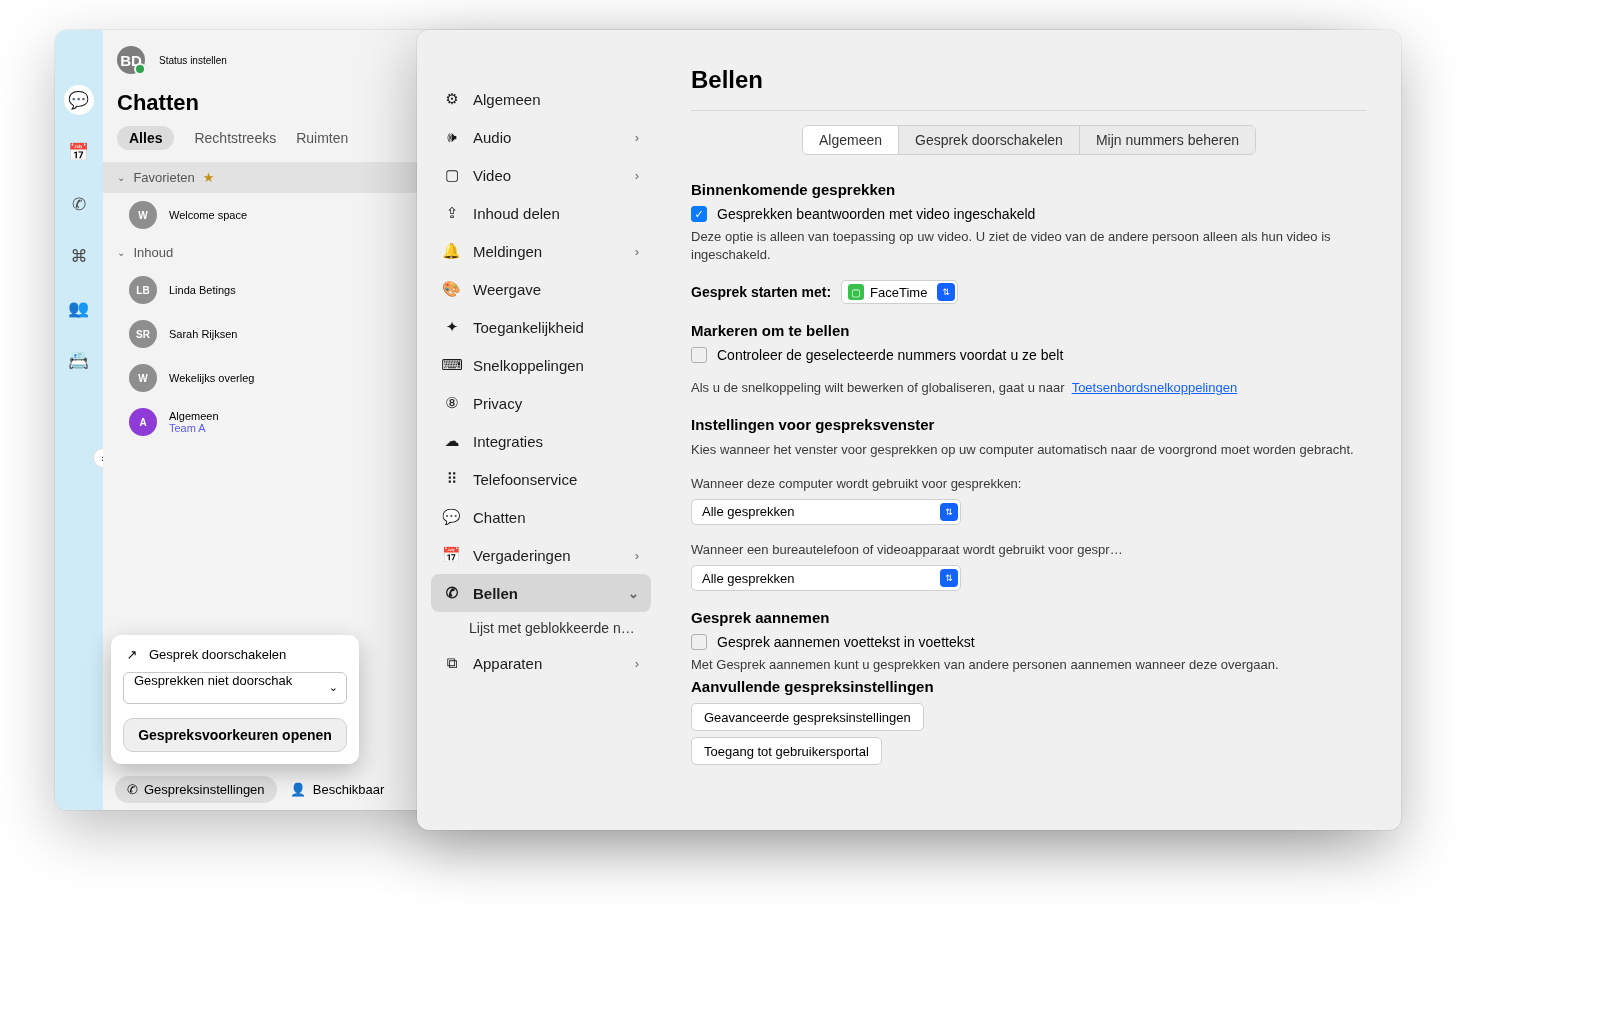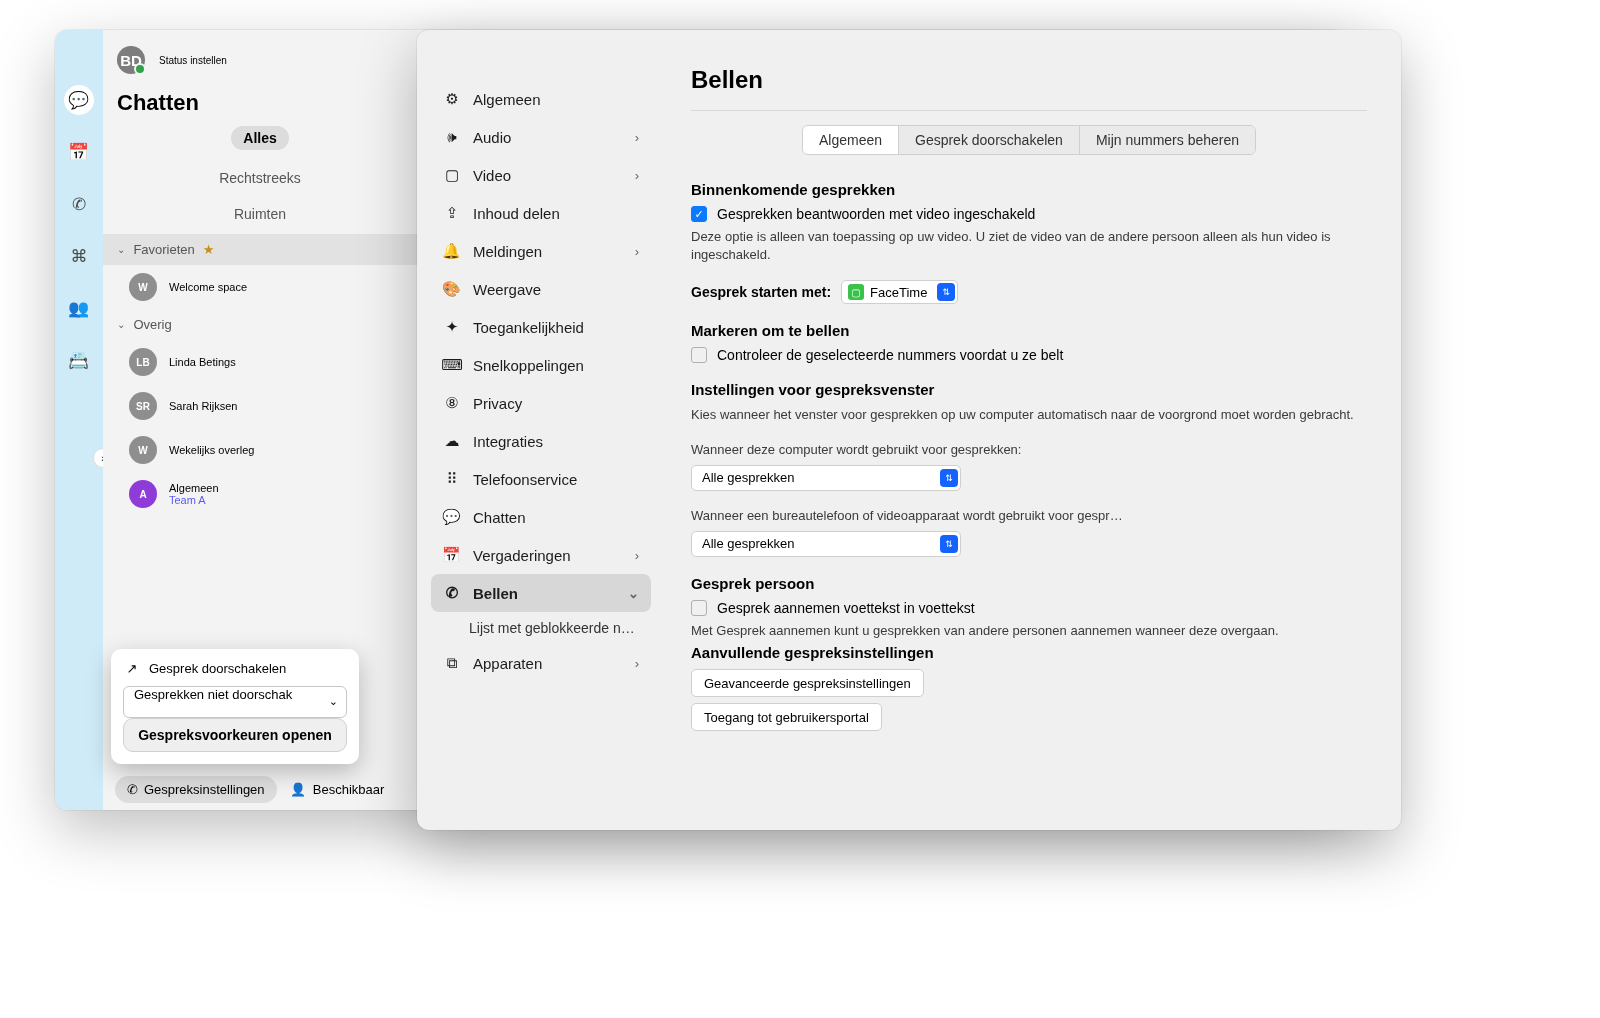--- a/index.html
+++ b/index.html
@@ -65,21 +65,21 @@
 }
 .avatar-bd::after{
   content:""; position:absolute; right:-1px; bottom:-1px;
   width:8px;height:8px;border-radius:50%;
   background:#31a24c; border:2px solid #f3f3f3;
 }
 .status-text { font-size:10px; font-weight:400; }
 
 .chat-title { font-size:22px; font-weight:700; padding: 0 14px 10px; }
 
-.chat-tabs { display:flex; gap:20px; padding: 0 26px 12px; align-items:center; font-size:14px;flex-direction:column;}
+.chat-tabs { display:flex; gap:20px; padding: 0 14px 12px; align-items:center; font-size:14px;}
 .chat-tab { color:#555; }
 .chat-tab.active {
   background:#dcdcdc; padding:4px 12px; border-radius:13px;
   font-weight:600; color:#000;
 }
 
 .section-row {
   display:flex; align-items:center; gap:8px;
   padding: 8px 14px;
 }
@@ -119,21 +119,21 @@
 }
 .popover-title { display:flex; align-items:center; gap:8px; font-size:13px; margin-bottom:10px; }
 .popover-select {
   width:100%; height:32px;
   border:1px solid #c7c7c7; border-radius:6px;
   padding: 0 28px 0 10px; font-size:13px;
   background:#fff; position:relative;
 }
 .popover-select .chev { position:absolute; right:8px; top:8px; font-size:11px; }
 .popover-btn {
-  width:100%; height:34px;
+  margin-top:14px; width:100%; height:34px;
   background:#efefef; border:1px solid #d0d0d0; border-radius:10px;
   font-size:14px; font-weight:600;
   display:flex; align-items:center; justify-content:center;
 }
 
 .chat-footer {
   position:absolute; bottom:0; left:0; right:0; height:42px;
   background:#f3f3f3;
   display:flex; align-items:center; gap:14px; padding:0 12px;
   font-size:13px;
@@ -281,21 +281,21 @@
       <span class="star">★</span>
     </div>
 
     <div class="chat-item">
       <div class="av" style="background:#8e8e8e">W</div>
       <div class="name">Welcome space</div>
     </div>
 
     <div class="section-row">
       <span class="chev">⌄</span>
-      <span class="lbl">Overig</span>
+      <span class="lbl">Inhoud</span>
     </div>
 
     <div class="chat-item">
       <div class="av" style="background:#8e8e8e">LB</div>
       <div class="name">Linda Betings</div>
     </div>
     <div class="chat-item">
       <div class="av" style="background:#8e8e8e">SR</div>
       <div class="name">Sarah Rijksen</div>
     </div>
@@ -433,39 +433,43 @@
             </span>
           <span class="arrow">⇅</span>
         </span>
       </div>
 
       <h3 class="section" style="margin-top:18px">Markeren om te bellen</h3>
       <div class="row">
         <span class="chk"></span>
         <span class="label">Controleer de geselecteerde nummers voordat u ze belt</span>
       </div>
+      <div class="desc spaced">
+        <span>Als u de snelkoppeling wilt bewerken of globaliseren, gaat u naar</span>&nbsp;
+        <a class="link">Toetsenbordsnelkoppelingen</a>
+      </div>
 
       <h3 class="section" style="margin-top:18px">Instellingen voor gespreksvenster</h3>
       <div class="desc">Kies wanneer het venster voor gesprekken op uw computer automatisch naar de voorgrond moet worden gebracht.</div>
       <div class="desc spaced">Wanneer deze computer wordt gebruikt voor gesprekken:</div>
       <div class="row">
         <span class="sel">
           <span class="val">Alle gesprekken</span>
           <span class="arrow">⇅</span>
         </span>
       </div>
       <div class="desc spaced">Wanneer een bureautelefoon of videoapparaat wordt gebruikt voor gespr…</div>
       <div class="row">
         <span class="sel" style="min-width:270px">
           <span class="val">Alle gesprekken</span>
           <span class="arrow">⇅</span>
         </span>
       </div>
 
-      <h3 class="section" style="margin-top:18px">Gesprek persoon</h3>
+      <h3 class="section" style="margin-top:18px">Gesprek aannemen</h3>
       <div class="row">
         <span class="chk"></span>
         <span class="label">Gesprek aannemen voettekst in voettekst</span>
       </div>
       <div class="desc">Met Gesprek aannemen kunt u gesprekken van andere personen aannemen wanneer deze overgaan.</div>
 
       <h3 class="section" style="margin-top:4px">Aanvullende gespreksinstellingen</h3>
       <div class="row">
           <span class="btn">Geavanceerde gespreksinstellingen</span>
         </div>

